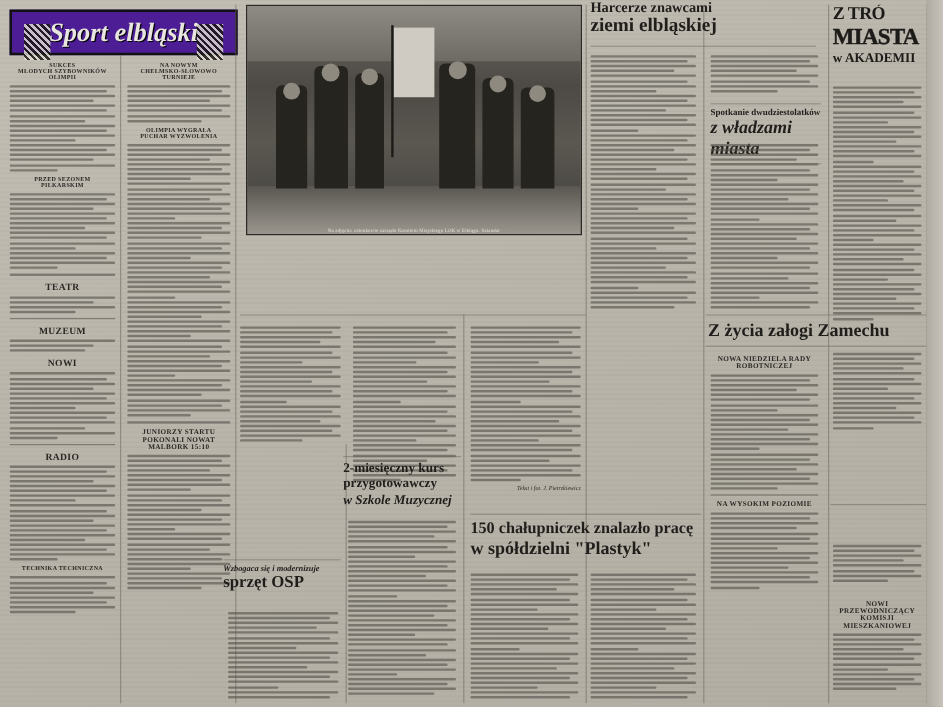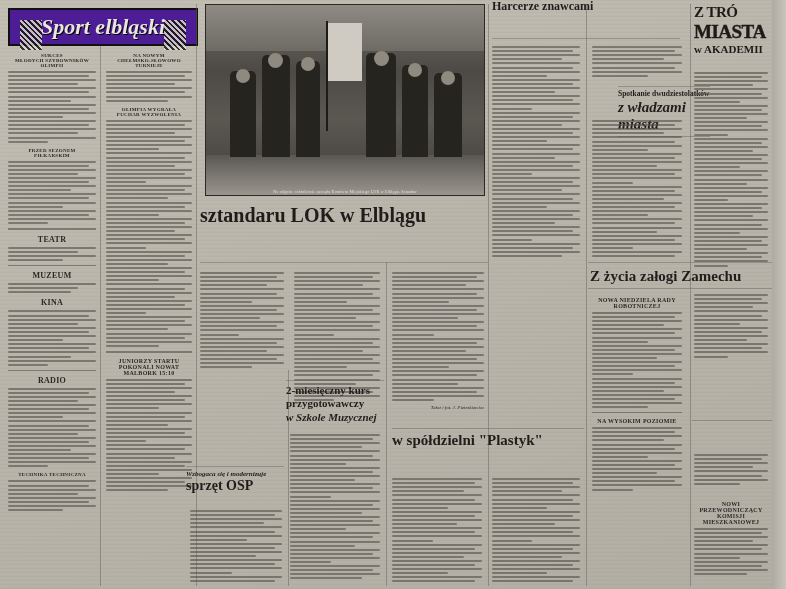--- a/index.html
+++ b/index.html
@@ -196,21 +196,21 @@
       <div class="ln s100"></div>
       <div class="ln s60"></div>
   </div>
   <div class="sep"></div>
   <div class="minihead f8">MUZEUM</div>
   <div class="body">
     <div class="ln s100"></div>
       <div class="ln s80"></div>
       <div class="ln s70"></div>
   </div>
-  <div class="minihead f8">KINA</div>
+  <div class="minihead f8">NOWI</div>
   <div class="body">
     <div class="ln s100"></div>
       <div class="ln s90"></div>
       <div class="ln s100"></div>
       <div class="ln s80"></div>
     <div class="ln s100"></div>
       <div class="ln s90"></div>
       <div class="ln s100"></div>
       <div class="ln s60"></div>
     <div class="ln s100"></div>
@@ -361,21 +361,20 @@
       <div class="ln s100"></div>
       <div class="ln s60"></div>
     <div class="ln s100"></div>
       <div class="ln s90"></div>
       <div class="ln s100"></div>
       <div class="ln s70"></div>
   </div>
 </div>
 
 <div id="headline-main">
-  <div class="h2">sztandaru LOK w Elblągu</div>
 </div>
 <div class="rule-h" style="left:200px;top:262px;width:288px;"></div>
 
 <div class="col" style="left:200px;top:270px;width:84px;height:108px;">
   <div class="body">
     <div class="ln s100"></div>
       <div class="ln s90"></div>
       <div class="ln s100"></div>
       <div class="ln s80"></div>
     <div class="ln s100"></div>
@@ -545,20 +544,21 @@
       <div class="ln s100"></div>
       <div class="ln s45"></div>
     <div class="ln s100"></div>
       <div class="ln s90"></div>
       <div class="ln s100"></div>
   </div>
 </div>
 
 <div class="hl-box" style="left:392px;top:428px;width:192px;">
   <div class="rule-h" style="position:relative;left:0;top:0;width:192px;margin-bottom:3px;"></div>
+  <div class="t f14" style="font-size:13.5px;">150 chałupniczek znalazło pracę</div>
   <div class="t" style="font-size:15px;margin-top:2px;">w spółdzielni "Plastyk"</div>
 </div>
 <div class="col" style="left:392px;top:476px;width:90px;height:108px;">
   <div class="body">
     <div class="ln s100"></div>
       <div class="ln s90"></div>
       <div class="ln s100"></div>
       <div class="ln s80"></div>
     <div class="ln s100"></div>
       <div class="ln s90"></div>
@@ -610,20 +610,21 @@
       <div class="ln s90"></div>
       <div class="ln s100"></div>
       <div class="ln s60"></div>
     <div class="ln s100"></div>
       <div class="ln s90"></div>
   </div>
 </div>
 
 <div class="hl-box" style="left:492px;top:0px;width:188px;">
   <div class="t" style="font-size:12px;line-height:1.12;">Harcerze znawcami</div>
+  <div class="t" style="font-size:16px;line-height:1.12;">ziemi elbląskiej</div>
 </div>
 <div class="rule-h" style="left:492px;top:38px;width:188px;"></div>
 
 <div class="col" style="left:492px;top:44px;width:88px;height:218px;">
   <div class="body">
     <div class="ln s100"></div>
       <div class="ln s90"></div>
       <div class="ln s100"></div>
       <div class="ln s80"></div>
     <div class="ln s100"></div>
@@ -682,21 +683,21 @@
       <div class="ln s90"></div>
       <div class="ln s100"></div>
       <div class="ln s80"></div>
     <div class="ln s100"></div>
       <div class="ln s90"></div>
       <div class="ln s100"></div>
       <div class="ln s60"></div>
   </div>
 </div>
 
-<div class="hl-box" style="left:618px;top:86px;width:92px;">
+<div class="hl-box" style="left:592px;top:86px;width:92px;">
   <div class="rule-h" style="position:relative;left:0;top:0;width:92px;margin-bottom:3px;"></div>
   <div class="t f8" style="font-size:7.5px;">Spotkanie dwudziestolatków</div>
   <div class="t f10 italic" style="font-size:15px;">z władzami miasta</div>
   <div class="rule-h" style="position:relative;left:0;top:0;width:92px;margin-top:3px;"></div>
 </div>
 <div class="col" style="left:592px;top:118px;width:90px;height:140px;">
   <div class="body">
     <div class="ln s100"></div>
       <div class="ln s90"></div>
       <div class="ln s100"></div>

